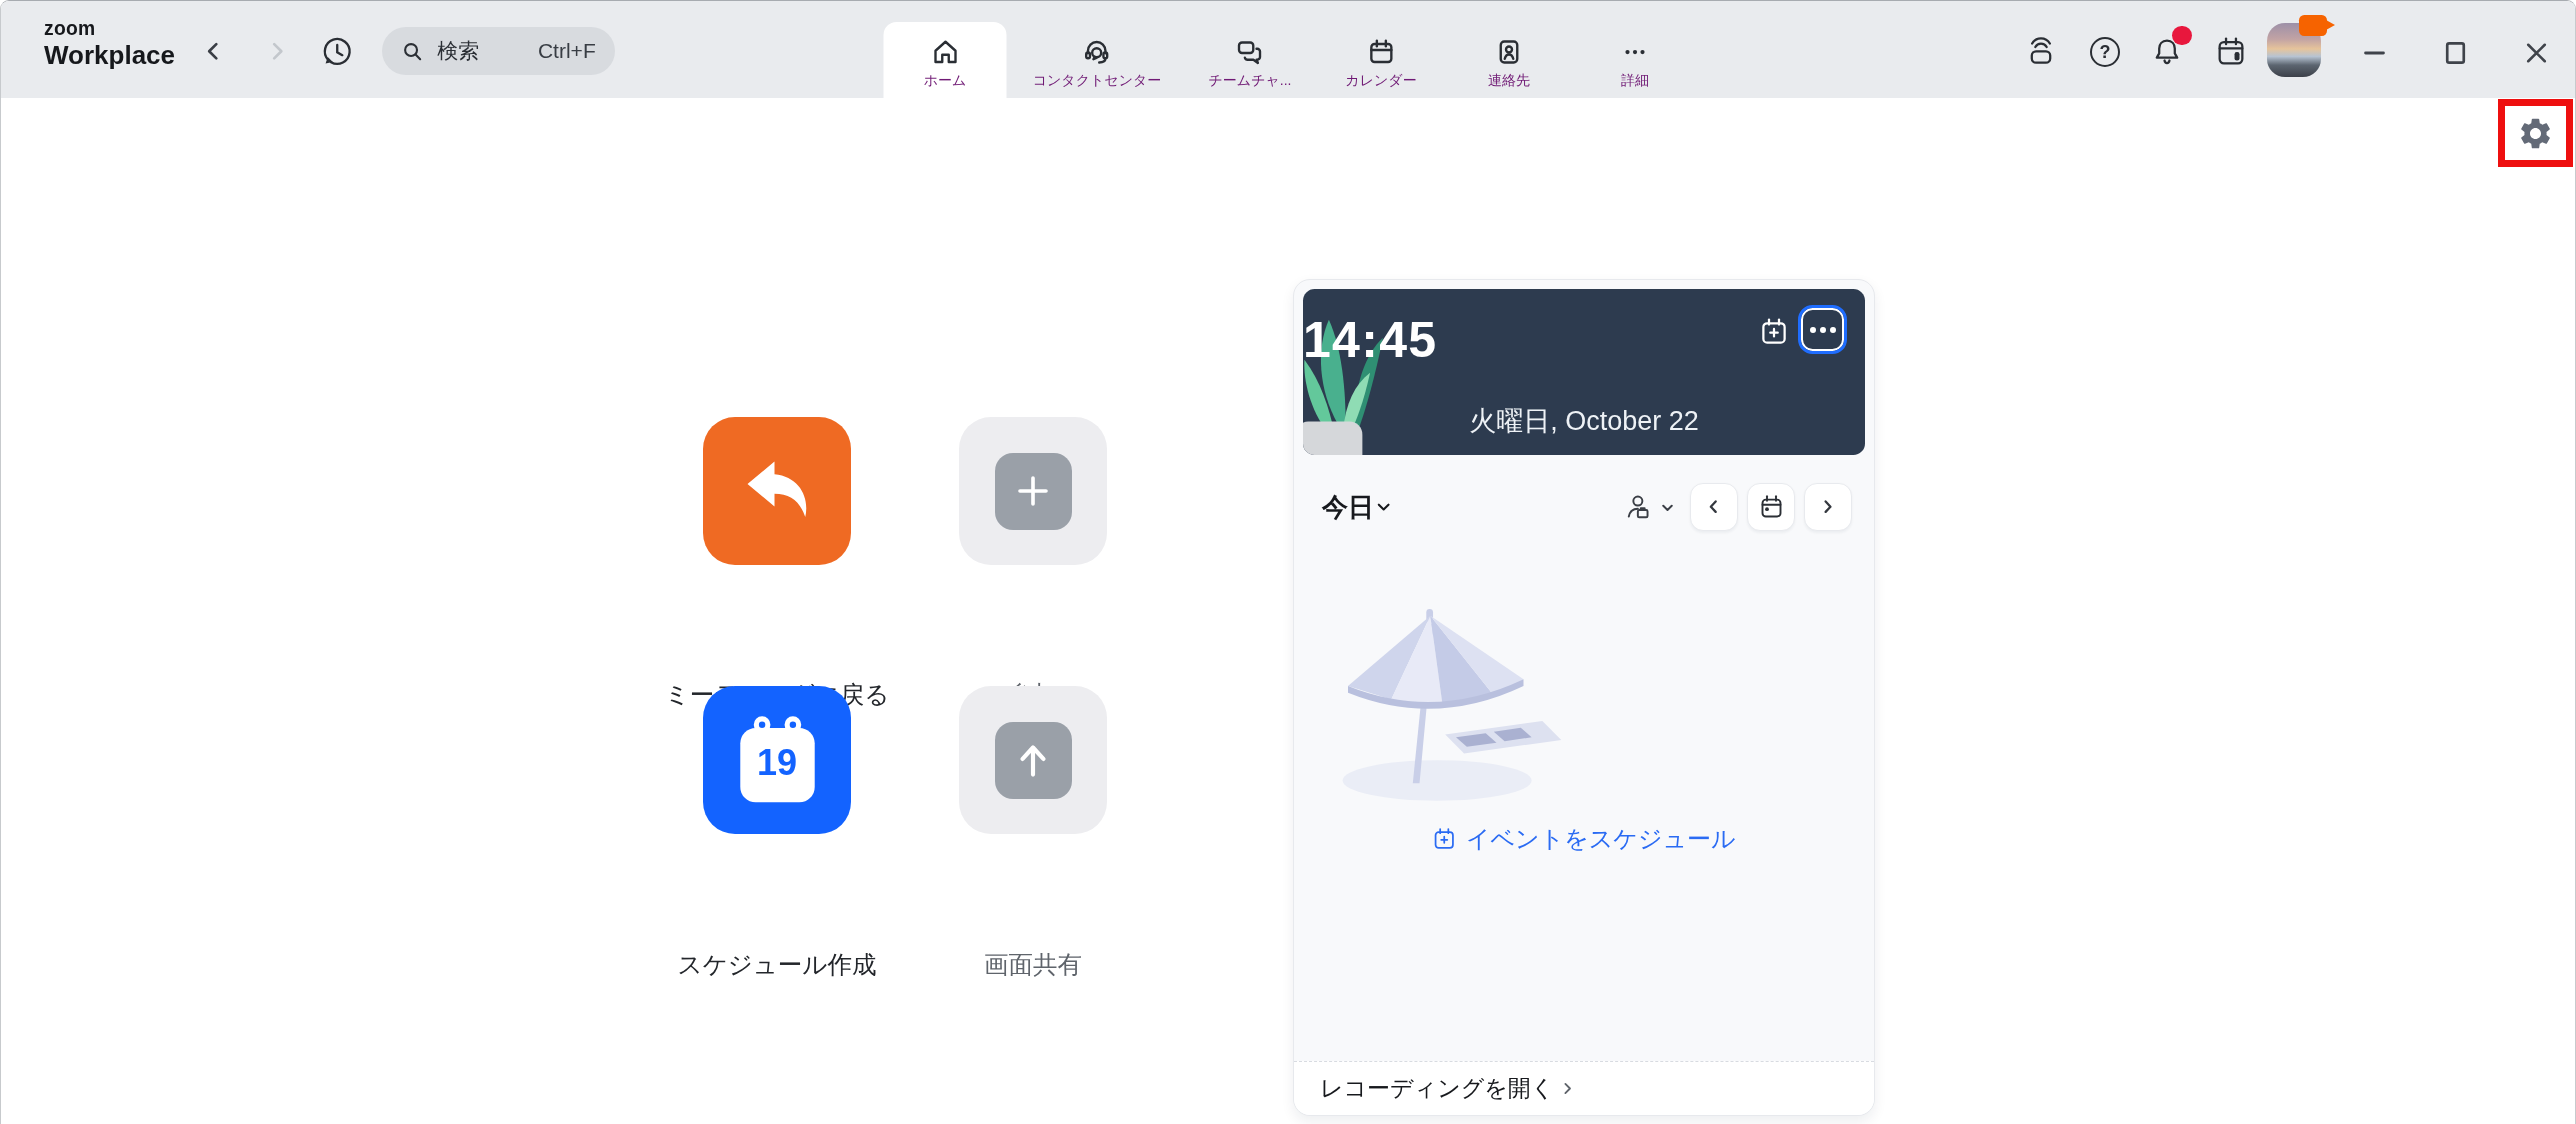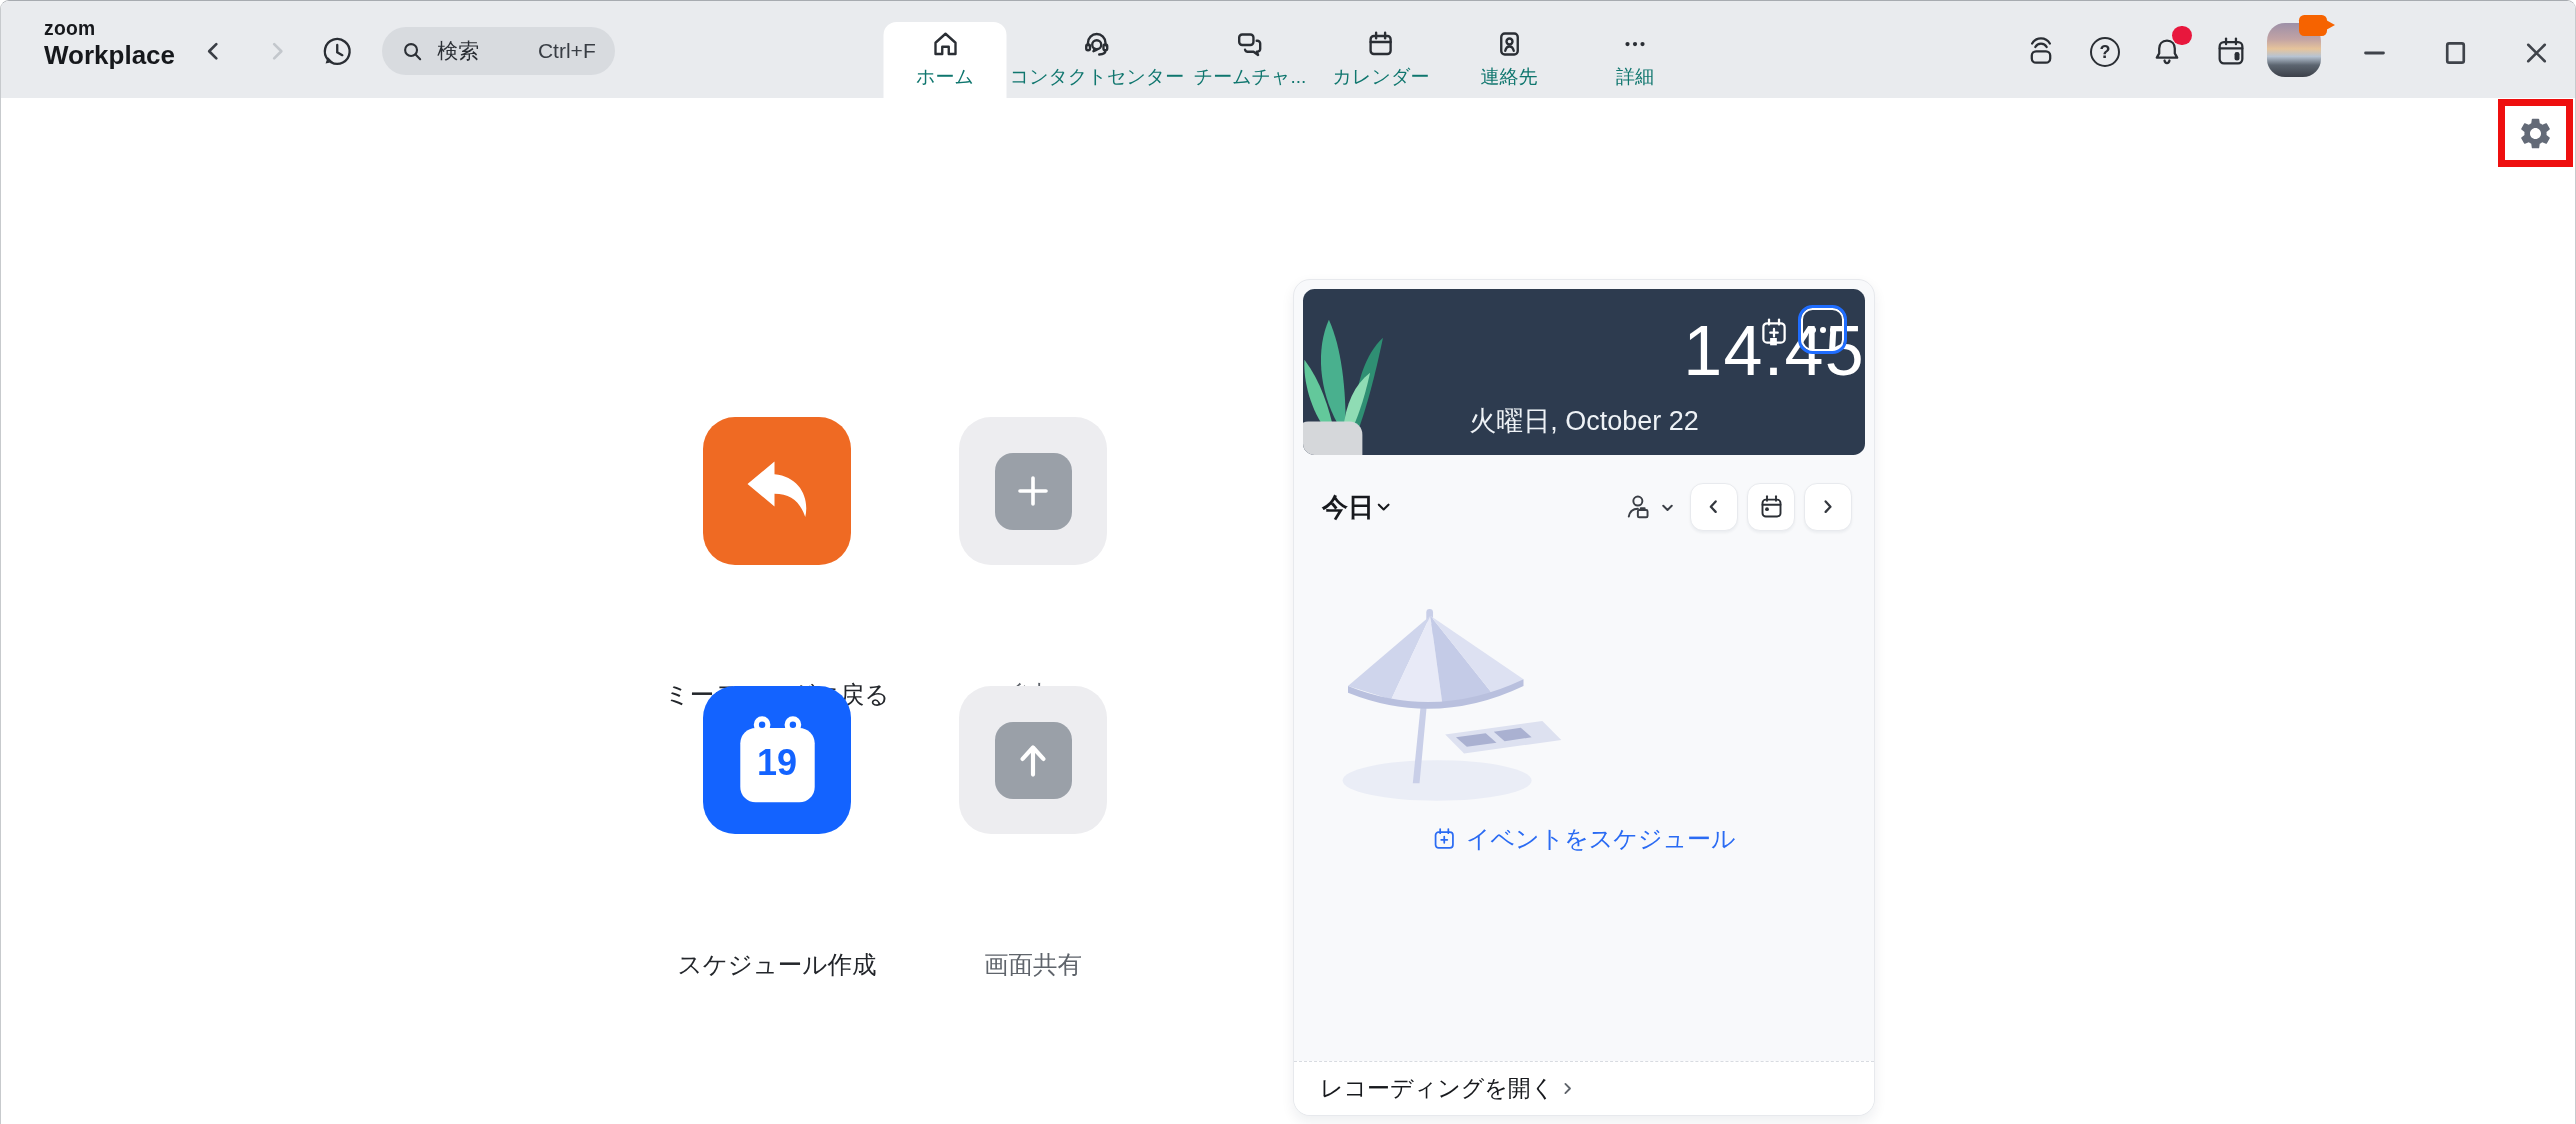--- a/index.html
+++ b/index.html
@@ -27,21 +27,21 @@
   .logo .l1{font-size:19.3px;font-weight:700;letter-spacing:0.3px}
   .logo .l2{font-size:26px;font-weight:600;margin-top:3.9px}
   .navbtn{position:absolute;top:31px;width:39px;height:39px;display:flex;align-items:center;justify-content:center}
   .pill{position:absolute;left:381px;top:26px;width:233px;height:48px;border-radius:24.5px;background:var(--pill-bg);display:flex;align-items:center;padding:0 19.3px;gap:13px}
   .pill .ph{font-size:21px;color:#2b2f35}
   .pill .kbd{font-size:21px;color:#383d44;margin-left:auto}
 
   
   .tab{position:absolute;top:20.6px;height:76px;display:flex;flex-direction:column;align-items:center;justify-content:flex-end;padding-bottom:7.7px;transform:translateX(-50%);cursor:default}
   .tab .ticon{margin-bottom:5.2px}
-  .tab .tlabel{font-size:19px;color:#0f766e;white-space:nowrap}
+  .tab .tlabel{font-size:14px;color:#701a75;white-space:nowrap}
   .tab.active{background:#fff;border-radius:13px 13px 0 0;width:123px}
   svg{display:block}
 
   
   .tbicon{position:absolute;top:34px;width:34px;height:34px;transform:translateX(-50%);display:flex;align-items:center;justify-content:center}
   .help-glyph{width:30px;height:30px;border:2.2px solid #2a2e34;border-radius:50%;display:flex;align-items:center;justify-content:center;font-size:18px;font-weight:700;color:#2a2e34}
   .belldot{position:absolute;right:-7.7px;top:-9px;width:19.3px;height:19.3px;border-radius:50%;background:var(--notif-red)}
   .avatar{position:absolute;left:2266px;top:22px;width:54px;height:54px;border-radius:18px;background:linear-gradient(180deg,#9d90a8 0%,#c2a3a4 30%,#e6c49b 48%,#b7c3d2 62%,#5c6570 78%,#3c4049 100%)}
   .cam-badge{position:absolute;right:-6.4px;top:-7.7px;width:28px;height:20.6px;background:#f66300;border-radius:5.2px}
   .cam-badge::after{content:"";position:absolute;right:-7.7px;top:4.5px;border-left:9px solid #f66300;border-top:5.8px solid transparent;border-bottom:5.8px solid transparent}
@@ -62,21 +62,21 @@
   .inner-gray{width:77px;height:77px;border-radius:18px;background:#9aa0a8;display:flex;align-items:center;justify-content:center}
   .launch-label{position:absolute;width:335px;text-align:center;font-size:24.5px;transform:translateX(-50%)}
   .lab-dark{color:#23262b}
   .lab-gray{color:#5f646b}
   .cal-big{position:relative;width:77px;height:88px}
   .cal-big .num{position:absolute;left:0;top:26px;width:77px;text-align:center;font-size:36px;font-weight:700;color:var(--accent-blue)}
 
   
   .panel{position:absolute;left:1292px;top:181px;width:582px;height:837px;background:var(--panel-bg);border:1.3px solid var(--panel-border);border-radius:17px;box-shadow:0 5.2px 13px rgba(20,30,50,.07);overflow:hidden}
   .clock-card{position:absolute;left:9px;right:9px;top:9px;height:166px;border-radius:11.6px;background:var(--card-navy);overflow:hidden}
-  .clock-time{position:absolute;left:0;right:0;top:22px;text-align:right;font-size:70px;font-weight:400;color:#fff;letter-spacing:1.3px}
+  .clock-time{position:absolute;left:0;right:0;top:22px;text-align:left;font-size:50px;font-weight:700;color:#fff;letter-spacing:1.3px}
   .clock-date{position:absolute;left:0;right:0;top:114px;text-align:center;font-size:27px;color:#eef2f6}
   .plant{position:absolute;left:-5.2px;bottom:-7.7px}
   .card-calplus{position:absolute;right:76px;top:28px;color:#fff}
   .dots-btn{position:absolute;right:20.6px;top:19.3px;width:43px;height:43px;border:2.6px solid #fff;outline:3.2px solid #1f6dff;border-radius:11.6px;display:flex;align-items:center;justify-content:center;gap:4.5px}
   .dots-btn i{width:5.8px;height:5.8px;border-radius:50%;background:#fff}
 
   .ptoolbar{position:absolute;left:28px;right:22px;top:201px;height:52px;display:flex;align-items:center}
   .today{display:flex;align-items:center;font-size:26px;font-weight:700;color:#17191d}
   .tool-right{margin-left:auto;display:flex;align-items:center;gap:14px}
   .pfilter{display:flex;align-items:center;gap:5.2px;color:#3b3f46}

